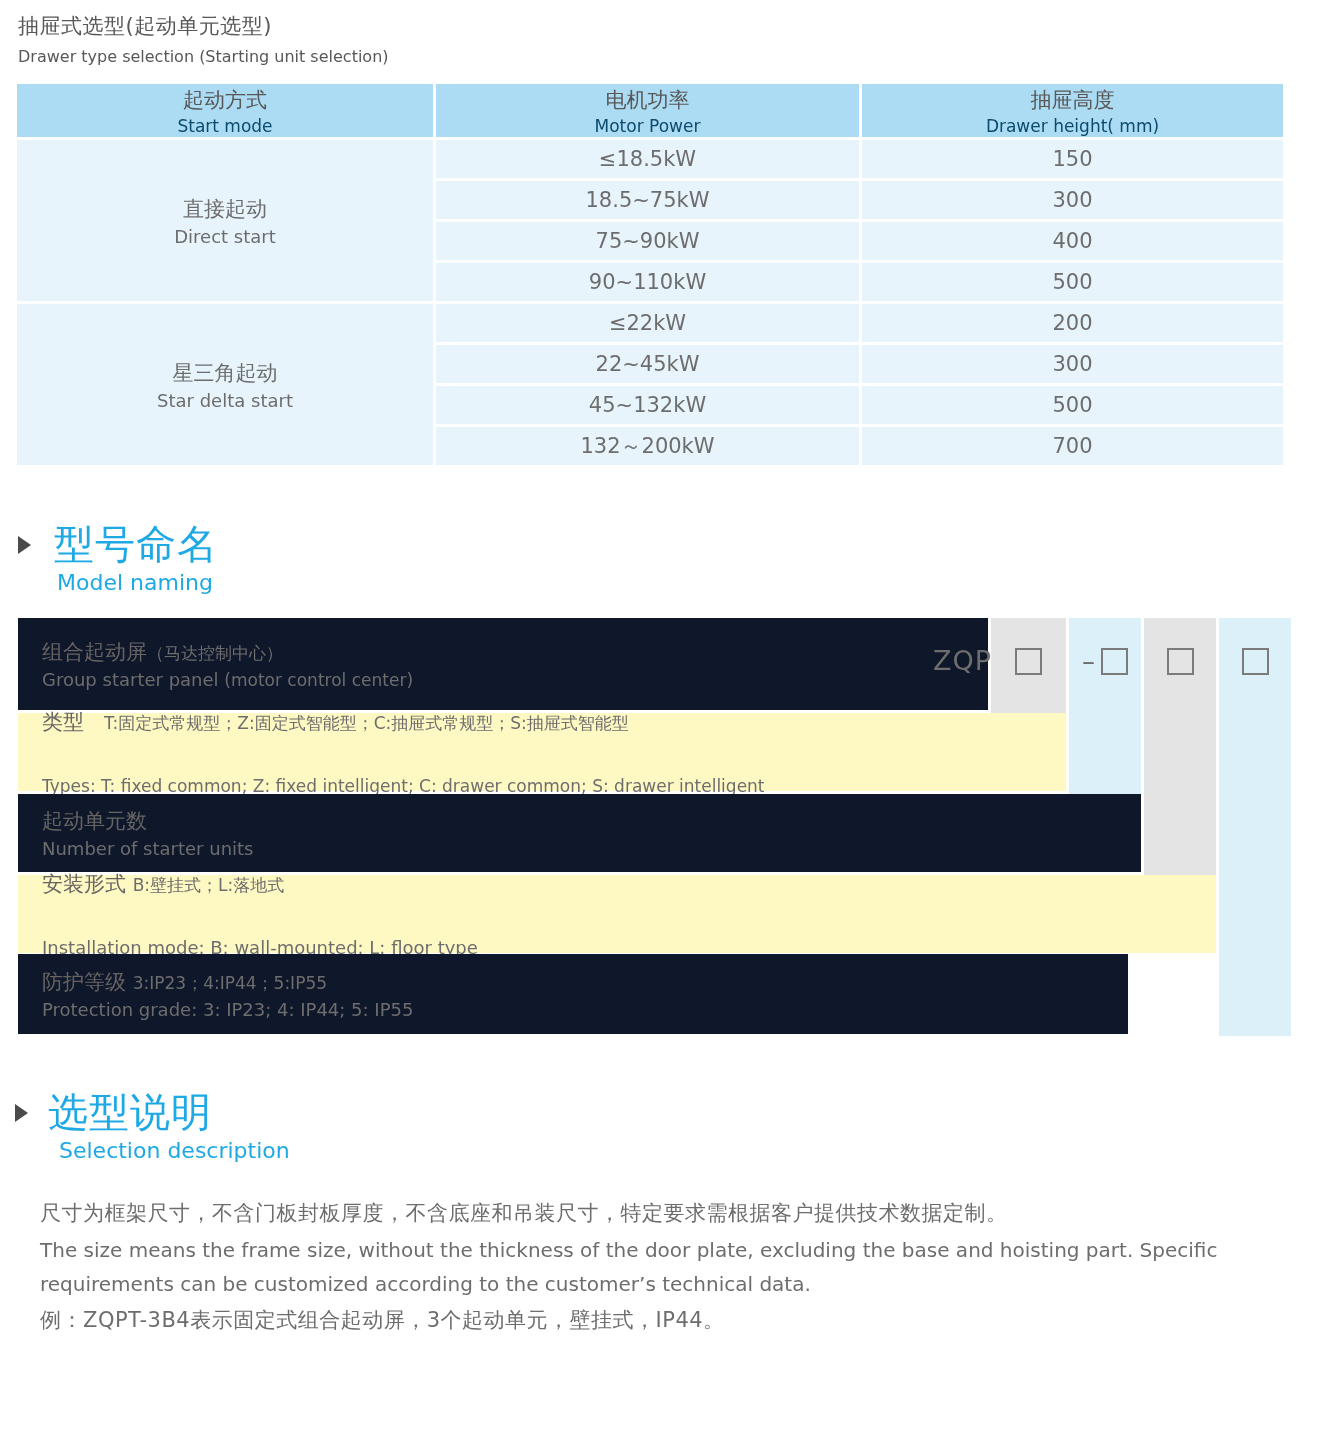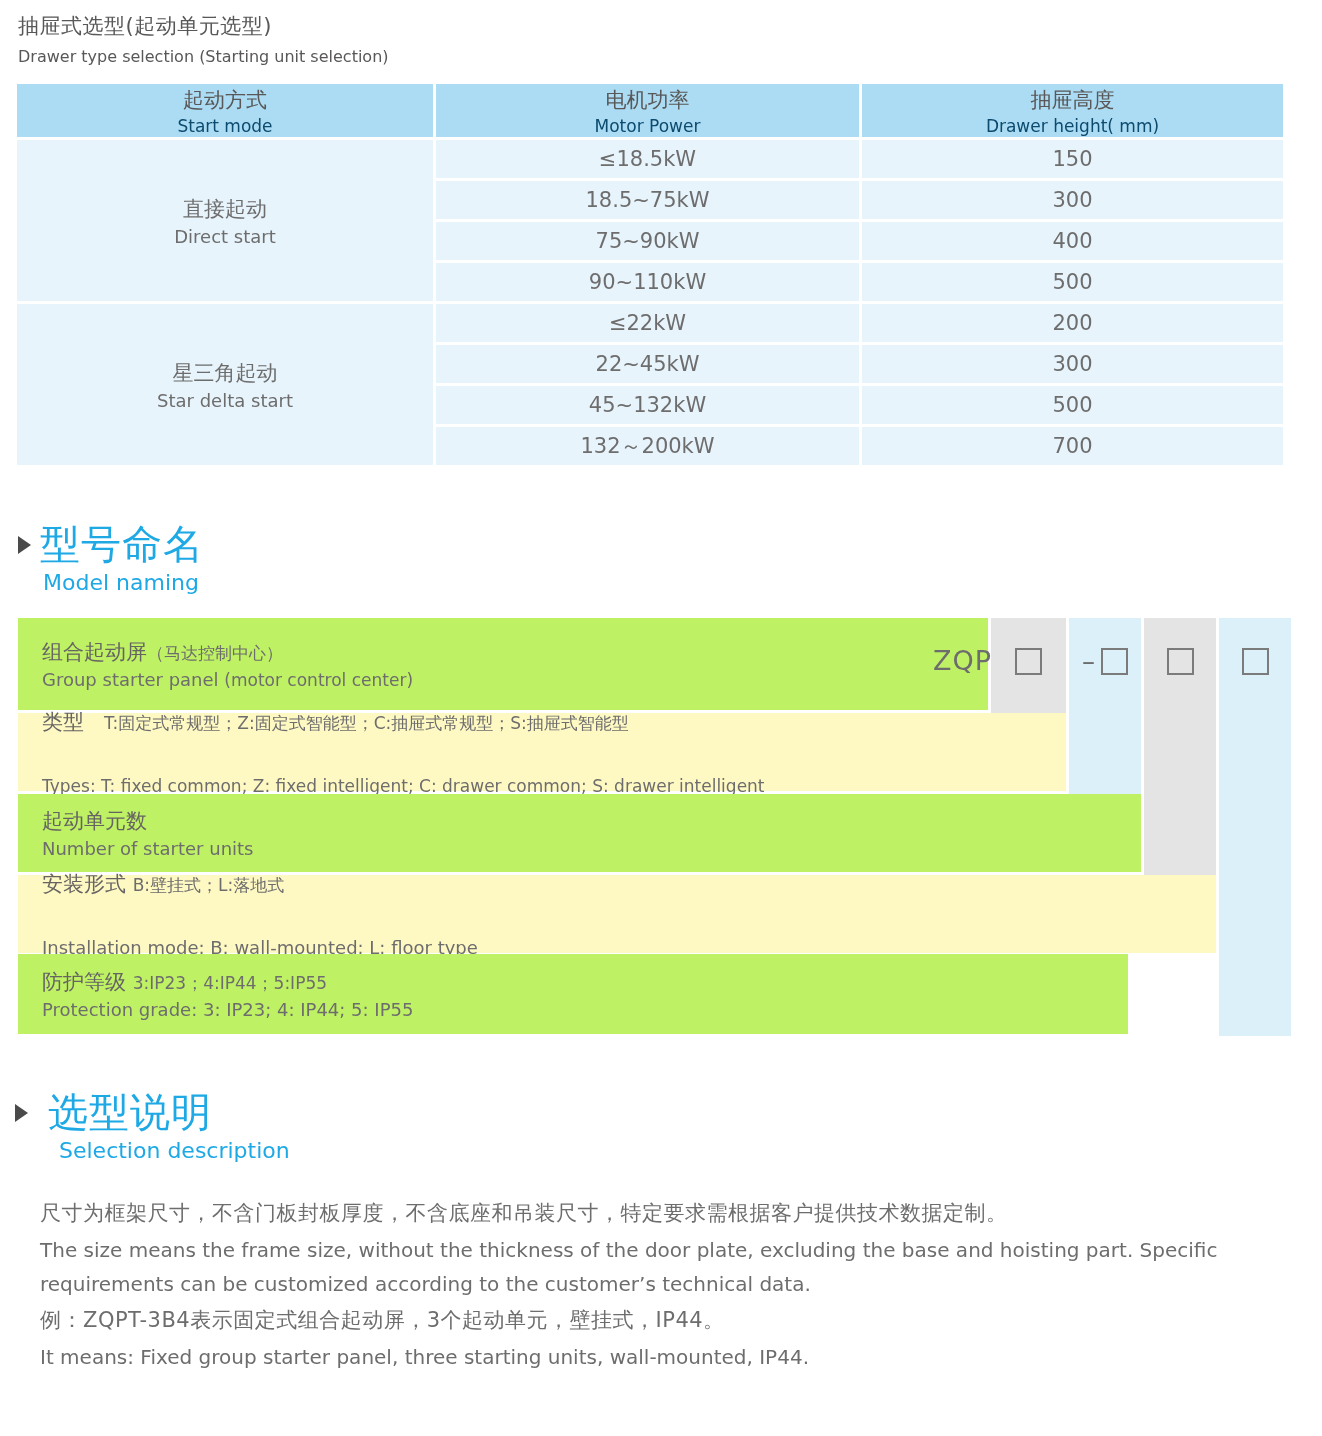--- a/index.html
+++ b/index.html
@@ -26,33 +26,33 @@
   .c2{grid-column:2;} .c3{grid-column:3;}
   .g1{grid-column:1;grid-row:2/6;} .g2{grid-column:1;grid-row:6/10;}
   .r2{grid-row:2}.r3{grid-row:3}.r4{grid-row:4}.r5{grid-row:5}
   .r6{grid-row:6}.r7{grid-row:7}.r8{grid-row:8}.r9{grid-row:9}
 
   
   .sec{position:absolute;display:flex;align-items:flex-start;}
   .tri{width:0;height:0;border-left:13px solid #4a4a4a;
        border-top:9px solid transparent;border-bottom:9px solid transparent;
        margin-top:14px;flex:none;}
-  .sec-txt{margin-left:9px;}
+  .sec-txt{margin-left:23px;}
   .sec .zh{font-size:40px;color:#1ea9e5;letter-spacing:1px;line-height:1.1;}
   .sec .en{font-size:22px;color:#1ea9e5;margin-top:4px;margin-left:3px;}
   #sec-model{left:18px;top:522px;}
   #sec-desc{left:15px;top:1090px;}
   #sec-desc .sec-txt{margin-left:20px;}
   #sec-desc .en{margin-left:11px;}
 
   
   .model-block{position:absolute;left:0;top:618px;width:1322px;height:418px;}
   .mrow{position:absolute;left:18px;box-sizing:border-box;padding-left:24px;
         display:flex;flex-direction:column;justify-content:center;}
-  .mblue{background:#bef264;} .mgray{background:#fef9c3;gap:36px;}
+  .mblue{background:#0f172a;} .mgray{background:#fef9c3;gap:36px;}
   #mr1{top:0;height:92px;width:970px;}
   #mr2{top:95px;height:78px;width:1048px;}
   #mr3{top:176px;height:78px;width:1123px;}
   #mr4{top:257px;height:78px;width:1198px;}
   #mr5{top:336px;height:80px;width:1110px;}
   .l1{font-size:21px;color:#666463;}
   .l1 .note{font-size:17px;color:#6e6d6d;}
   .l2{font-size:18px;color:#6e6d6d;margin-top:3px;}
   .l2 .note{font-size:17px;}
   .strip{position:absolute;top:0;}
@@ -193,14 +193,13 @@
   <div class="sec-txt">
     <div class="zh">选型说明</div>
     <div class="en">Selection description</div>
   </div>
 </div>
 
 <div class="desc">
   <div class="d-zh">尺寸为框架尺寸，不含门板封板厚度，不含底座和吊装尺寸，特定要求需根据客户提供技术数据定制。</div>
   <div class="d-en">The size means the frame size, without the thickness of the door plate, excluding the base and hoisting part. Specific requirements can be customized according to the customer’s technical data.</div>
   <div class="d-zh">例：ZQPT-3B4表示固定式组合起动屏，3个起动单元，壁挂式，IP44。</div>
-  <div class="d-en">It means: Fixed group starter panel, three starting units, wall-mounted, IP44.</div>
 </div>
 
 </body></html>

